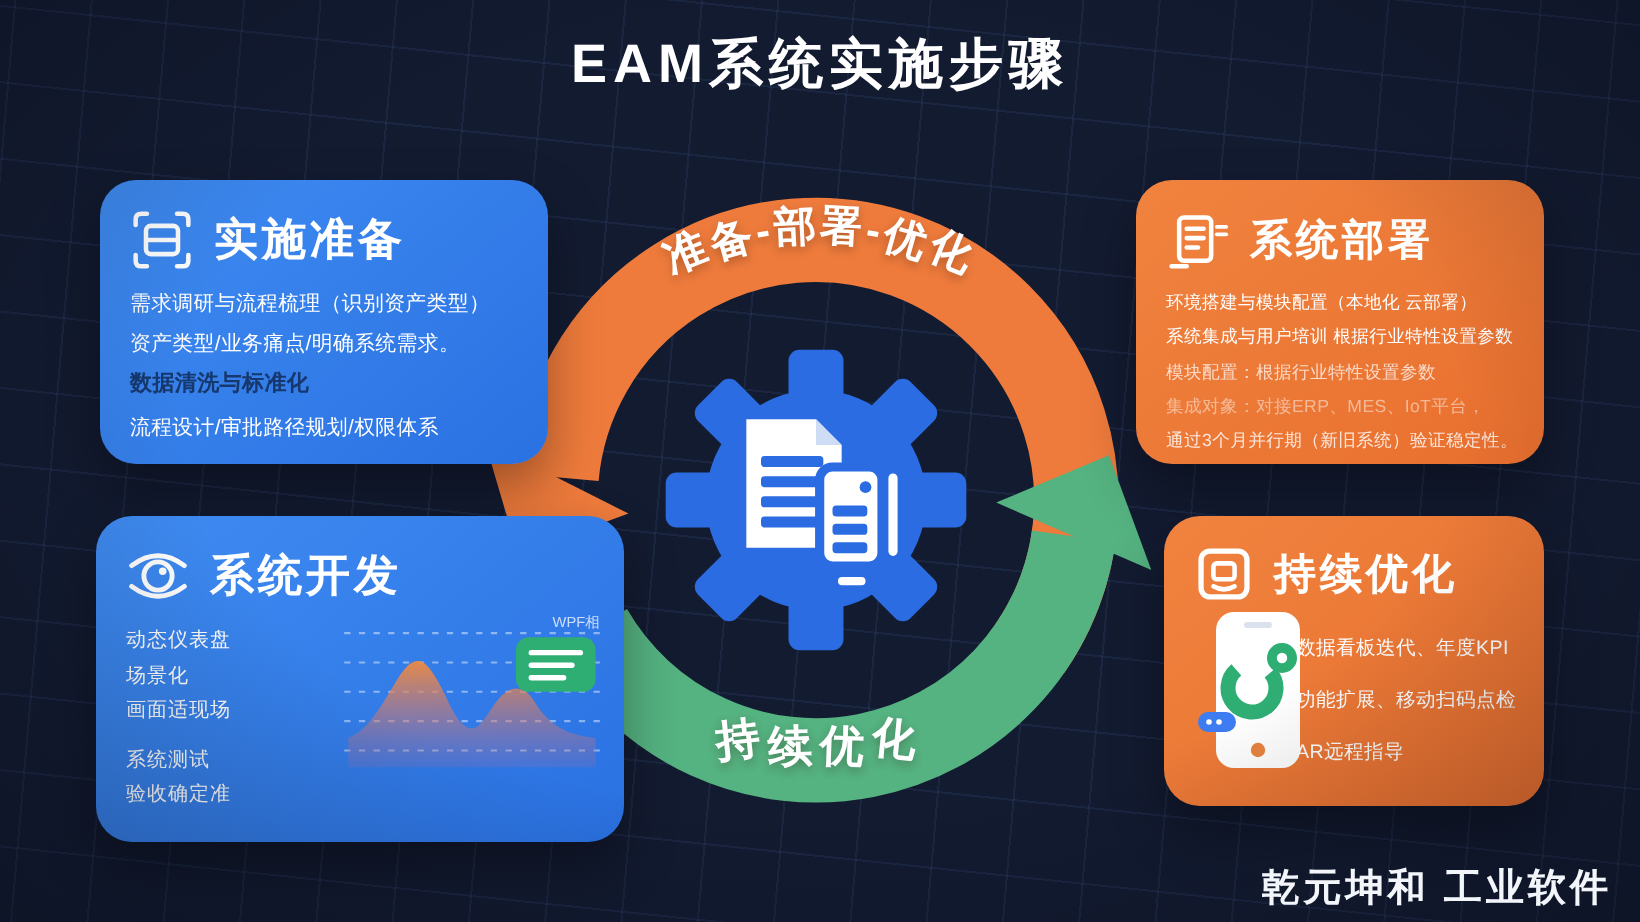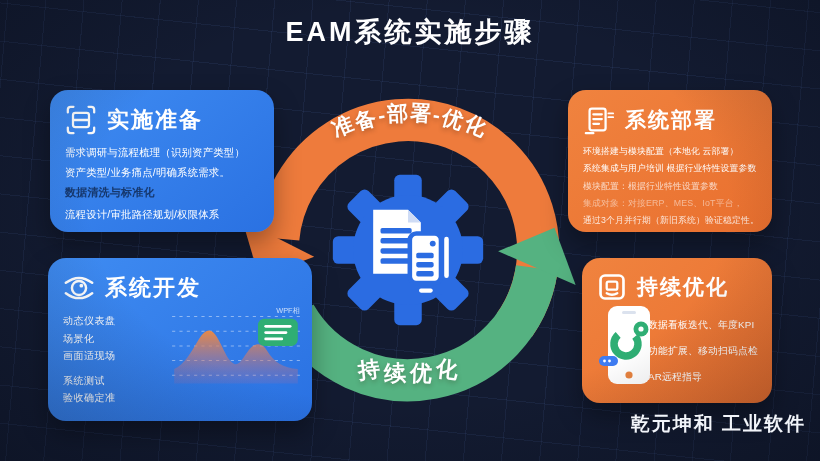--- a/index.html
+++ b/index.html
@@ -52,21 +52,21 @@
 
   .dev-list{list-style:none;margin:0;padding:0;position:absolute;left:15px;top:54px;
     font-size:10px;line-height:17.5px;letter-spacing:.5px;}
   .dev-list li:nth-child(4){margin-top:7px;}
   .mini-chart{position:absolute;right:10px;top:46px;}
 
   .opt-phone{position:absolute;left:16px;top:48px;}
   .opt-lines{position:absolute;left:66px;top:60px;right:10px;}
   .opt-lines .t{font-size:9.8px;margin-bottom:12px;white-space:nowrap;}
 
-  .watermark{position:absolute;right:14px;bottom:24px;font-size:19px;font-weight:800;
+  .watermark{position:absolute;right:14px;bottom:4px;font-size:19px;font-weight:800;
     letter-spacing:2px;color:#f2f5fa;}
 </style>
 </head>
 <body>
 
 <div class="stage">
   <div class="grid-overlay"></div>
 
   <h1 class="page-title">EAM系统实施步骤</h1>
 

